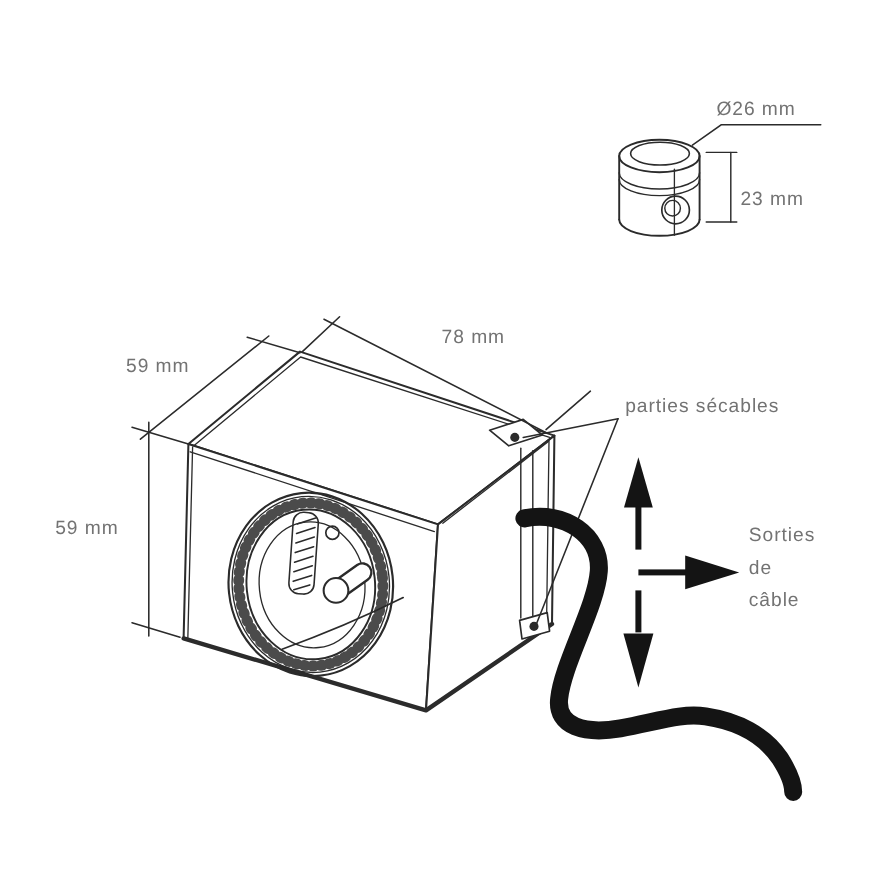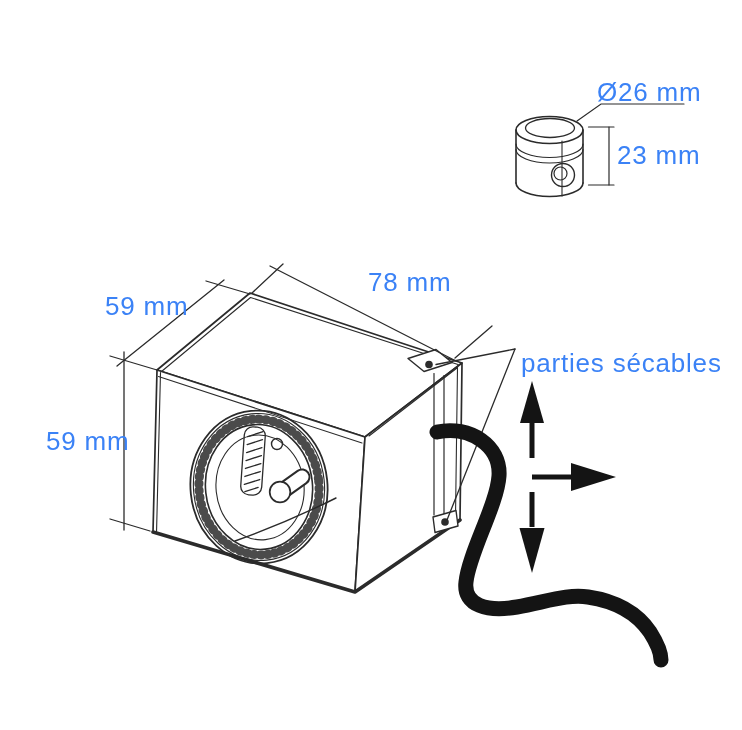--- a/index.html
+++ b/index.html
@@ -2,21 +2,21 @@
 <html><head>
 <meta charset="utf-8">
 <style>
   html,body{margin:0;padding:0;background:#fff;}
   .canvas{
     position:relative;width:742px;height:730px;background:#ffffff;
     overflow:hidden;font-family:"Liberation Sans",sans-serif;
   }
   .canvas svg{position:absolute;left:0;top:0;}
   .lbl{
-    position:absolute;color:#3b82f6;font-size:26px;line-height:22px;
+    position:absolute;color:#737373;font-size:16px;line-height:22px;
     letter-spacing:0.8px;white-space:nowrap;
   }
   .lbl-multi{line-height:27px;}
 </style>
 </head>
 <body>
 
 <div class="canvas">
 
   <svg width="742" height="730" viewBox="0 0 742 730">
@@ -129,19 +129,24 @@
       </g>
       <g stroke-width="1.2">
         <path d="M609 127 L609 185"></path>
         <path d="M588.5 127 L614 127"></path>
         <path d="M588.5 185 L614 185"></path>
       </g>
     </g>
   </svg>
 
   <div class="lbl" style="left:597px;top:81px;">Ø26 mm</div>
-  <div class="lbl" style="left:617px;top:144px;">23 mm</div>
+  <div class="lbl" style="left:617px;top:156px;">23 mm</div>
   <div class="lbl" style="left:356px;top:271px;margin-left:12px;">78 mm</div>
   <div class="lbl" style="left:105px;top:295px;">59 mm</div>
   <div class="lbl" style="left:46px;top:430px;">59 mm</div>
-  <div class="lbl" style="left:521px;top:328px;margin-top:24px;">parties sécables</div>
+  <div class="lbl" style="left:521px;top:328px;">parties sécables</div>
+  <div class="lbl lbl-multi" style="left:624px;top:433px;">
+    <div>Sorties</div>
+    <div>de</div>
+    <div>câble</div>
+  </div>
 
 </div>
 
 </body></html>

